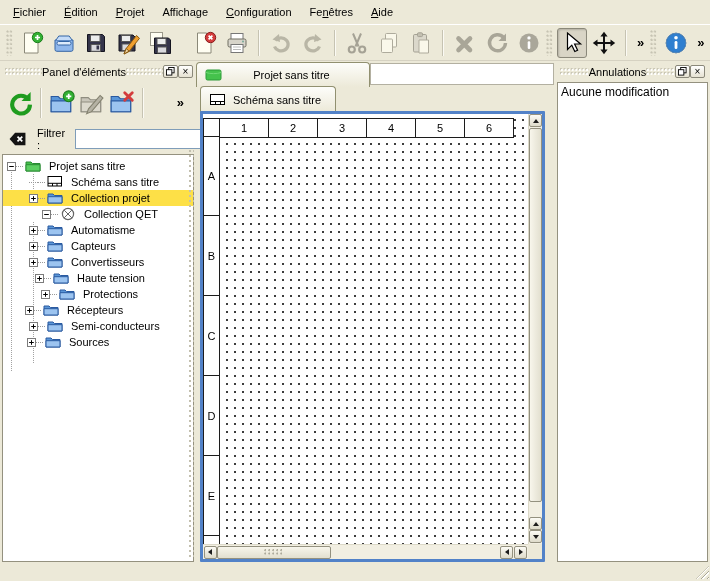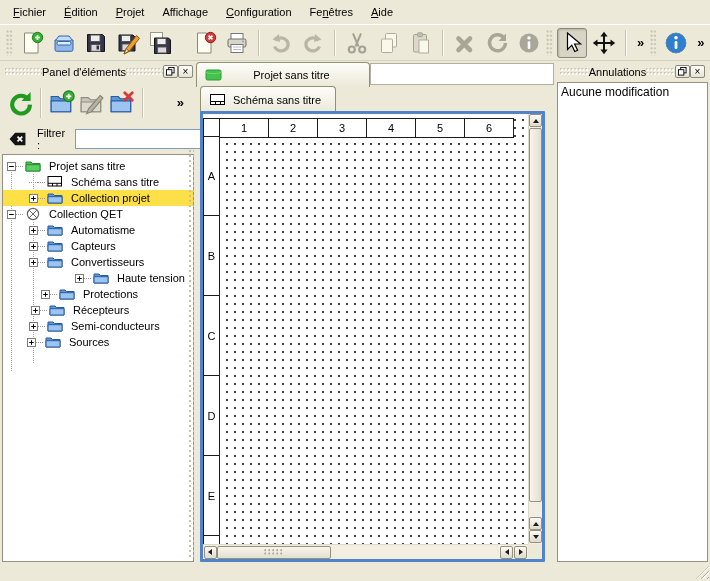--- a/index.html
+++ b/index.html
@@ -389,21 +389,21 @@
       </span>
       <span class="tstub"></span>
       <span class="ticon">
         <svg viewBox="0 0 16 14">
           <path d="M1 3h5l1.5 1.5H15V12H1z" fill="#5a96d8" stroke="#2a5aa0"></path>
           <path d="M1 5.7h14V12H1z" fill="#9cc4f0" stroke="#2a5aa0"></path>
         </svg>
       </span>
       <span class="tlabel">Collection projet</span>
     </div>
-    <div class="trow" style="padding-left: 4px;">
+    <div class="trow" style="padding-left: 4px; justify-content: center;">
       <span class="slot texp">
         <svg viewBox="0 0 9 9">
           <rect x="0.5" y="0.5" width="8" height="8" fill="#fff" stroke="#7c7c7c"></rect>
           <path d="M2.2 4.5h4.6" stroke="#000"></path>
         </svg>
       </span>
       <span class="tstub"></span>
       <span class="ticon">
         <svg viewBox="0 0 16 14">
           <circle cx="8" cy="7" r="5.6" fill="#fff" stroke="#666" stroke-width="1.2"></circle>
@@ -453,21 +453,21 @@
       </span>
       <span class="tstub"></span>
       <span class="ticon">
         <svg viewBox="0 0 16 14">
           <path d="M1 3h5l1.5 1.5H15V12H1z" fill="#5a96d8" stroke="#2a5aa0"></path>
           <path d="M1 5.7h14V12H1z" fill="#9cc4f0" stroke="#2a5aa0"></path>
         </svg>
       </span>
       <span class="tlabel">Convertisseurs</span>
     </div>
-    <div class="trow" style="padding-left: 32px; margin-left: 40px;">
+    <div class="trow" style="padding-left: 32px;">
       <span class="slot texp">
         <svg viewBox="0 0 9 9">
           <rect x="0.5" y="0.5" width="8" height="8" fill="#fff" stroke="#7c7c7c"></rect>
           <path d="M2.2 4.5h4.6M4.5 2.2v4.6" stroke="#000"></path>
         </svg>
       </span>
       <span class="tstub"></span>
       <span class="ticon">
         <svg viewBox="0 0 16 14">
           <path d="M1 3h5l1.5 1.5H15V12H1z" fill="#5a96d8" stroke="#2a5aa0"></path>
@@ -485,21 +485,21 @@
       </span>
       <span class="tstub"></span>
       <span class="ticon">
         <svg viewBox="0 0 16 14">
           <path d="M1 3h5l1.5 1.5H15V12H1z" fill="#5a96d8" stroke="#2a5aa0"></path>
           <path d="M1 5.7h14V12H1z" fill="#9cc4f0" stroke="#2a5aa0"></path>
         </svg>
       </span>
       <span class="tlabel">Protections</span>
     </div>
-    <div class="trow" style="padding-left: 28px;">
+    <div class="trow" style="padding-left: 22px;">
       <span class="slot texp">
         <svg viewBox="0 0 9 9">
           <rect x="0.5" y="0.5" width="8" height="8" fill="#fff" stroke="#7c7c7c"></rect>
           <path d="M2.2 4.5h4.6M4.5 2.2v4.6" stroke="#000"></path>
         </svg>
       </span>
       <span class="tstub"></span>
       <span class="ticon">
         <svg viewBox="0 0 16 14">
           <path d="M1 3h5l1.5 1.5H15V12H1z" fill="#5a96d8" stroke="#2a5aa0"></path>

